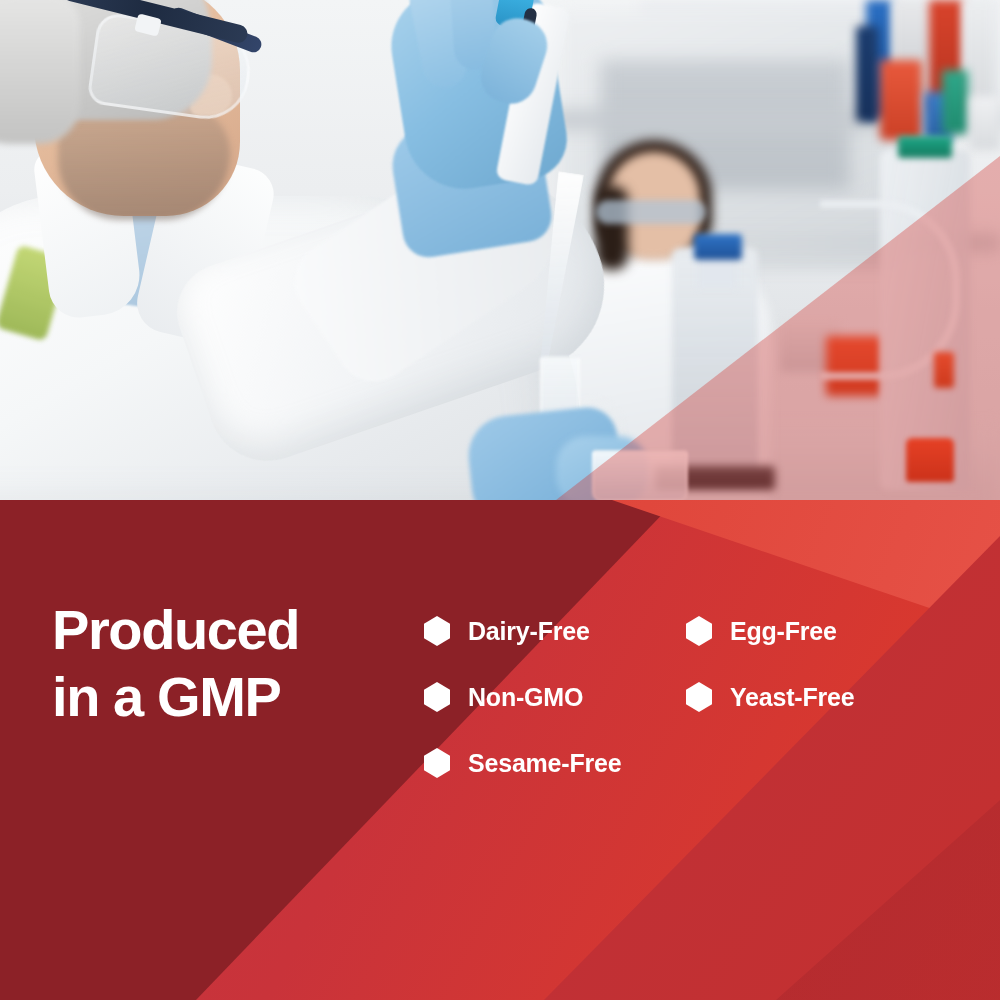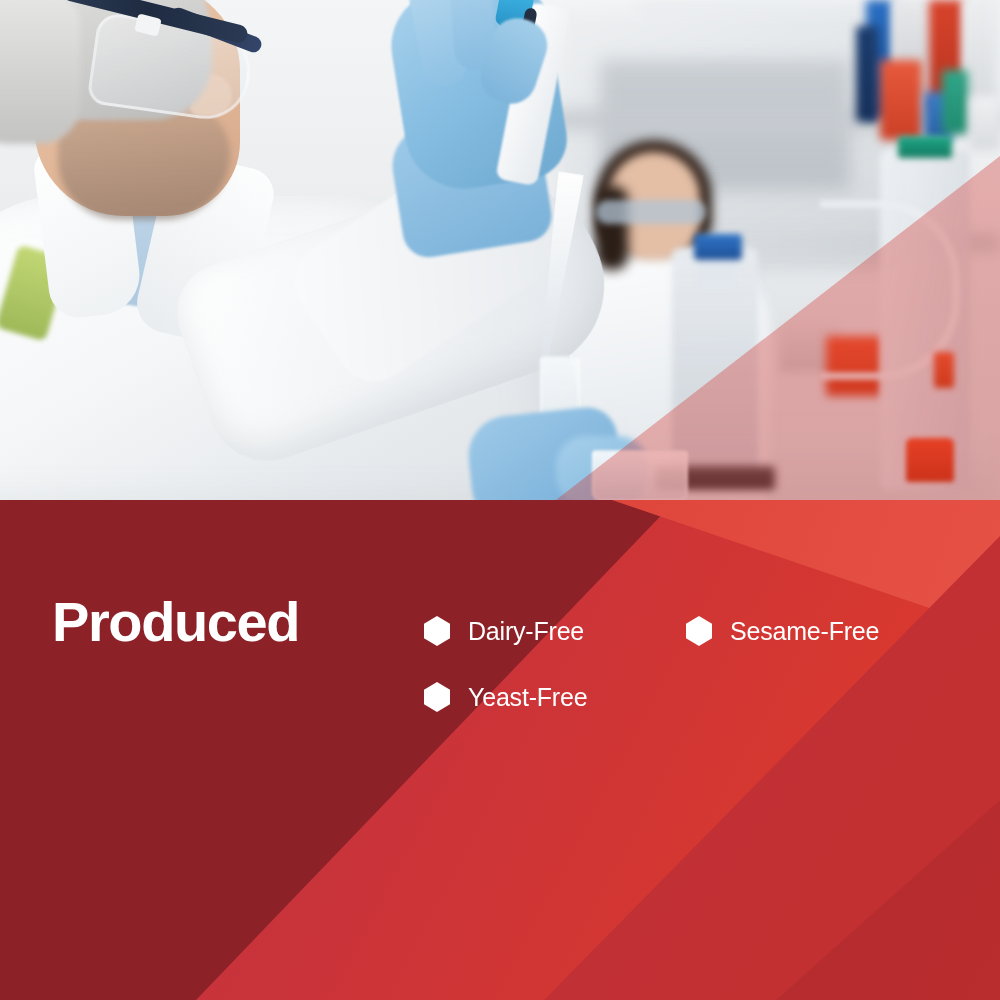--- a/index.html
+++ b/index.html
@@ -444,21 +444,21 @@
 
   
   .content {
     position:absolute; inset:0;
     display:flex;
     align-items:center;
   }
   .headline {
     position:absolute;
     left:52px;
-    top:88px;
+    top:96px;
     width:340px;
     color:#ffffff;
     font-size:56px;
     line-height:67px;
     font-weight:700;
     letter-spacing:-1.4px;
   }
   .claims {
     position:absolute;
     left:424px;
@@ -479,21 +479,21 @@
   .hexbullet {
     width:26px; height:30px;
     background:#ffffff;
     flex:0 0 auto;
     clip-path:polygon(50% 0%, 100% 26%, 100% 74%, 50% 100%, 0% 74%, 0% 26%);
   }
   .claim-label {
     color:#ffffff;
     font-size:25px;
     line-height:30px;
-    font-weight:400;
+    font-weight:700;
     letter-spacing:-0.2px;
     white-space:nowrap;
   }
   .claim.placeholder { visibility:hidden; }
 </style>
 </head>
 <body>
 
 <div class="banner">
 
@@ -580,40 +580,48 @@
   <div class="panel">
     <div class="panel-band-bright"></div>
     <div class="panel-band-light"></div>
     <div class="panel-band-dark"></div>
     <div class="panel-band-darker"></div>
 
     <div class="content">
 
       <h1 class="headline">
         <span>Produced</span><br>
-        <br>
+        <span>in a GMP</span><br>
       </h1>
 
       <div class="claims">
 
         <div class="claim">
           <span class="hexbullet"></span>
           <span class="claim-label">Dairy-Free</span>
         </div>
 
-
-
+        <div class="claim">
+          <span class="hexbullet"></span>
+          <span class="claim-label">Egg-Free</span>
+        </div>
+
+        <div class="claim">
+          <span class="hexbullet"></span>
+          <span class="claim-label">Non-GMO</span>
+        </div>
+
+        <div class="claim">
+          <span class="hexbullet"></span>
+          <span class="claim-label">Yeast-Free</span>
+        </div>
         <div class="claim">
           <span class="hexbullet"></span>
           <span class="claim-label">Sesame-Free</span>
         </div>
-        <div class="claim">
-          <span class="hexbullet"></span>
-          <span class="claim-label">Yeast-Free</span>
-        </div>
 
         <div class="claim placeholder">
           <span class="hexbullet"></span>
           <span class="claim-label"></span>
         </div>
 
       </div>
     </div>
   </div>
 </div>

